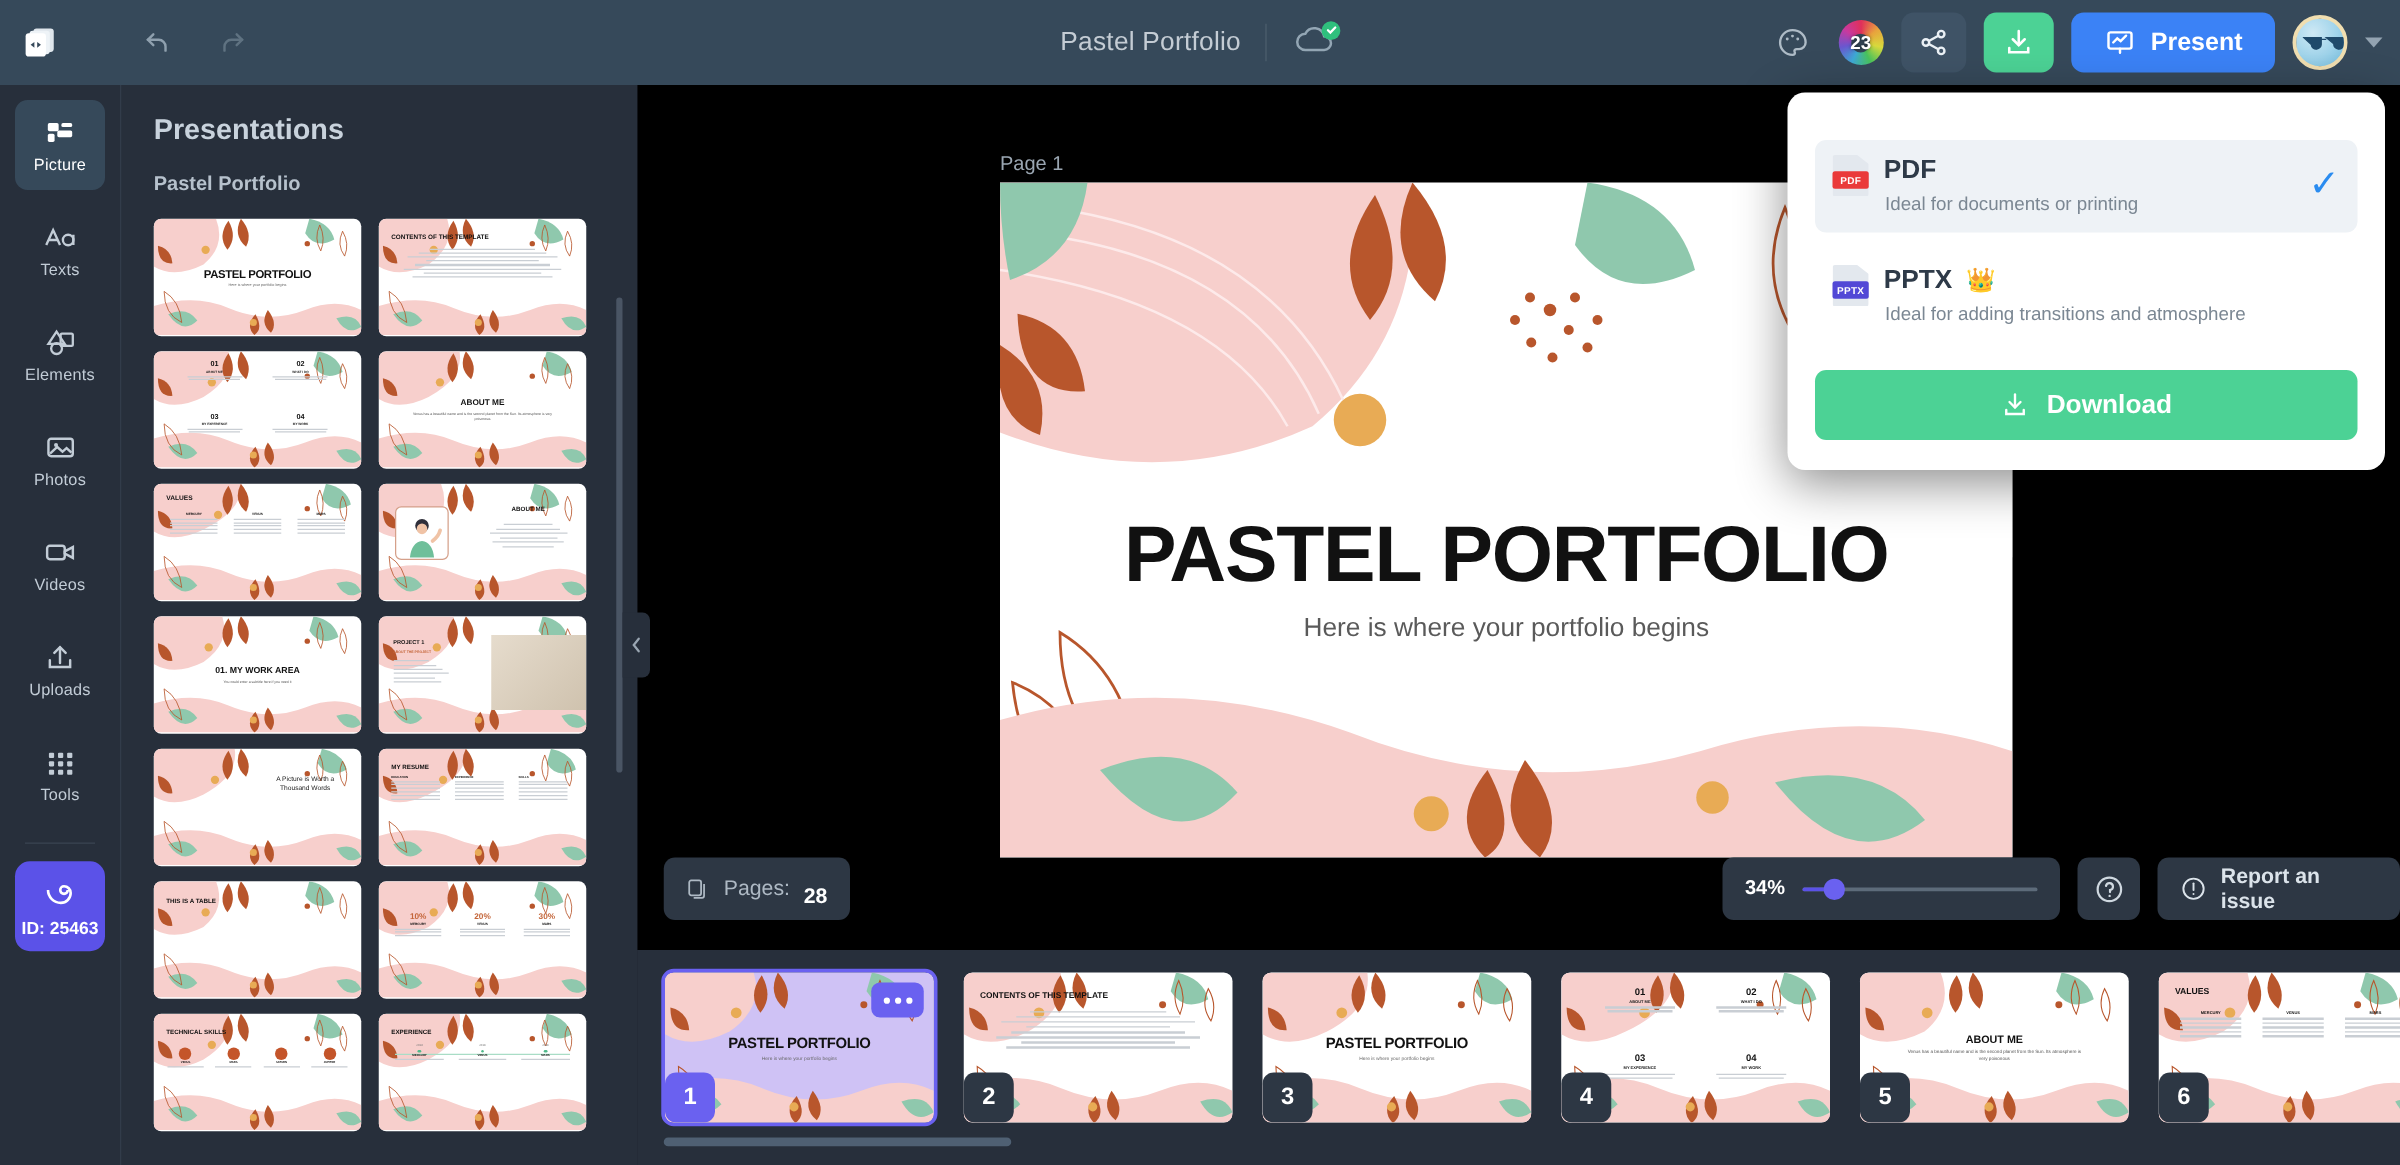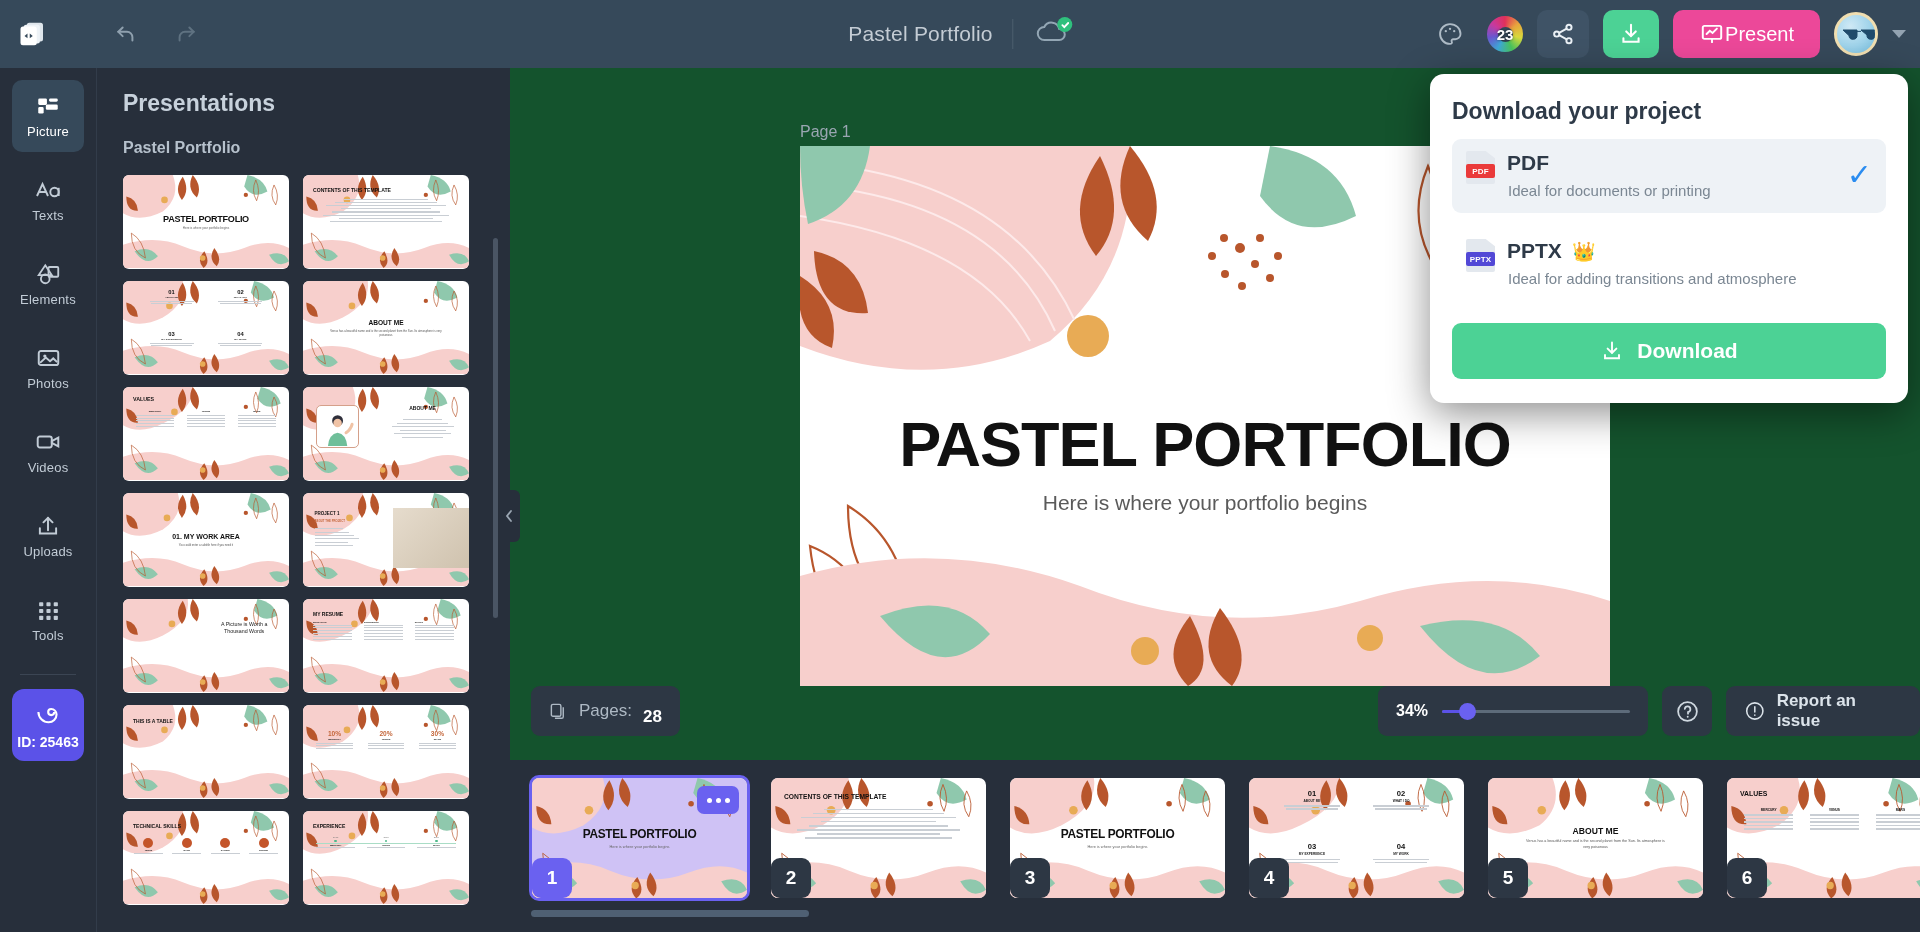--- a/index.html
+++ b/index.html
@@ -47,23 +47,23 @@
   }
   .share-btn {
     width: 52px; height: 48px; border-radius: 10px; background: #3f5366;
     display: flex; align-items: center; justify-content: center; cursor: pointer;
   }
   .dl-btn {
     width: 56px; height: 48px; border-radius: 10px; background: #4cd295;
     display: flex; align-items: center; justify-content: center; cursor: pointer;
   }
   .present-btn {
-    height: 48px; padding: 0 26px; border-radius: 10px; background: #ec4899;
-    display: flex; align-items: center; cursor: pointer;
-    color: #fff; font-size: 20px; font-weight: normal;
+    height: 48px; padding: 0 26px; border-radius: 10px; background: #3b82f6;
+    display: flex; align-items: center; gap: 12px; cursor: pointer;
+    color: #fff; font-size: 20px; font-weight: bold;
   }
   .avatar {
     width: 44px; height: 44px; border-radius: 50%;
     background: radial-gradient(circle at 35% 30%, #cfe9f5 0%, #9fd3ea 55%, #6fb9da 100%);
     border: 3px solid #f0deb0; position: relative; overflow: hidden; cursor: pointer;
   }
   .avatar .shades {
     position: absolute; top: 13px; left: 5px; width: 34px; height: 12px;
   }
   .caret-down {
@@ -119,21 +119,21 @@
   }
   .panel-collapse {
     position: absolute; top: 490px; left: 498px; width: 22px; height: 52px;
     background: #272f3b; border-radius: 0 6px 6px 0;
     display: flex; align-items: center; justify-content: center; cursor: pointer; z-index: 5;
   }
 
   
   .canvas-area {
     position: absolute; top: 68px; left: 510px; width: 1410px; height: 692px;
-    background: #14532d;
+    background: #000000;
   }
   .page-label { position: absolute; top: 55px; left: 290px; color: #9aa6b2; font-size: 16px; }
   .slide {
     position: absolute; top: 78px; left: 290px; width: 810px; height: 540px;
     background: #fff; overflow: hidden;
   }
   .slide-title {
     position: absolute; width: 100%; text-align: center; top: 262px;
     font-size: 63px; font-weight: bold; letter-spacing: -1px; color: #111;
   }
@@ -1317,21 +1317,20 @@
             <div style="height:1.3px;background:#c9ced4;margin:2.2px 4.3px"></div>
             <div style="height:1.3px;background:#c9ced4;margin:2.2px 4.3px"></div>
           </div>
         </div>
         <div class="film-num">6</div>
       </div>
     </div>
   <div class="film-scroll"></div>
 
   <div class="popover">
-    <div class="pop-title">Download your project</div>
     <div id="formats">
         <div class="fmt-row selected">
     <div class="fileicon">
       <span class="sheet"></span>
       <span class="tag" style="background:#ea3a3a">PDF</span>
     </div>
     <div class="fmt-main" style="margin-left:12px">
       <div class="fmt-head">
         <span class="fmt-name">PDF</span>
 

